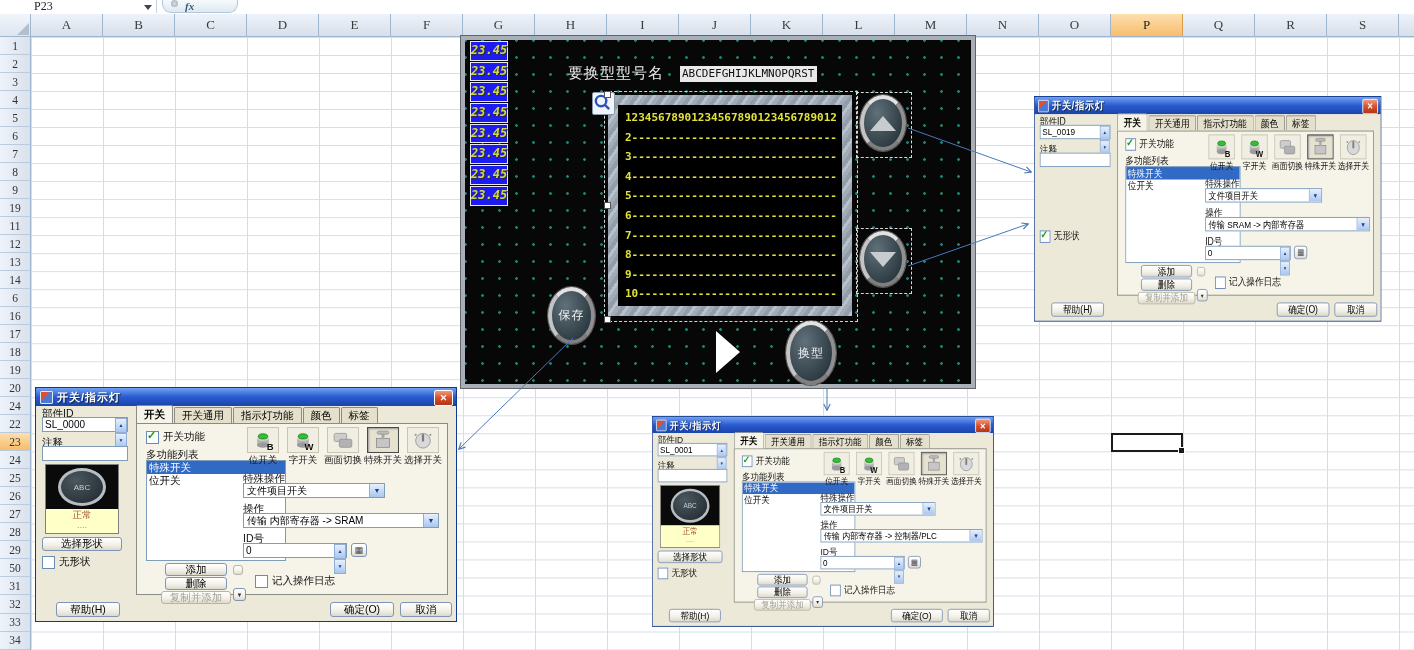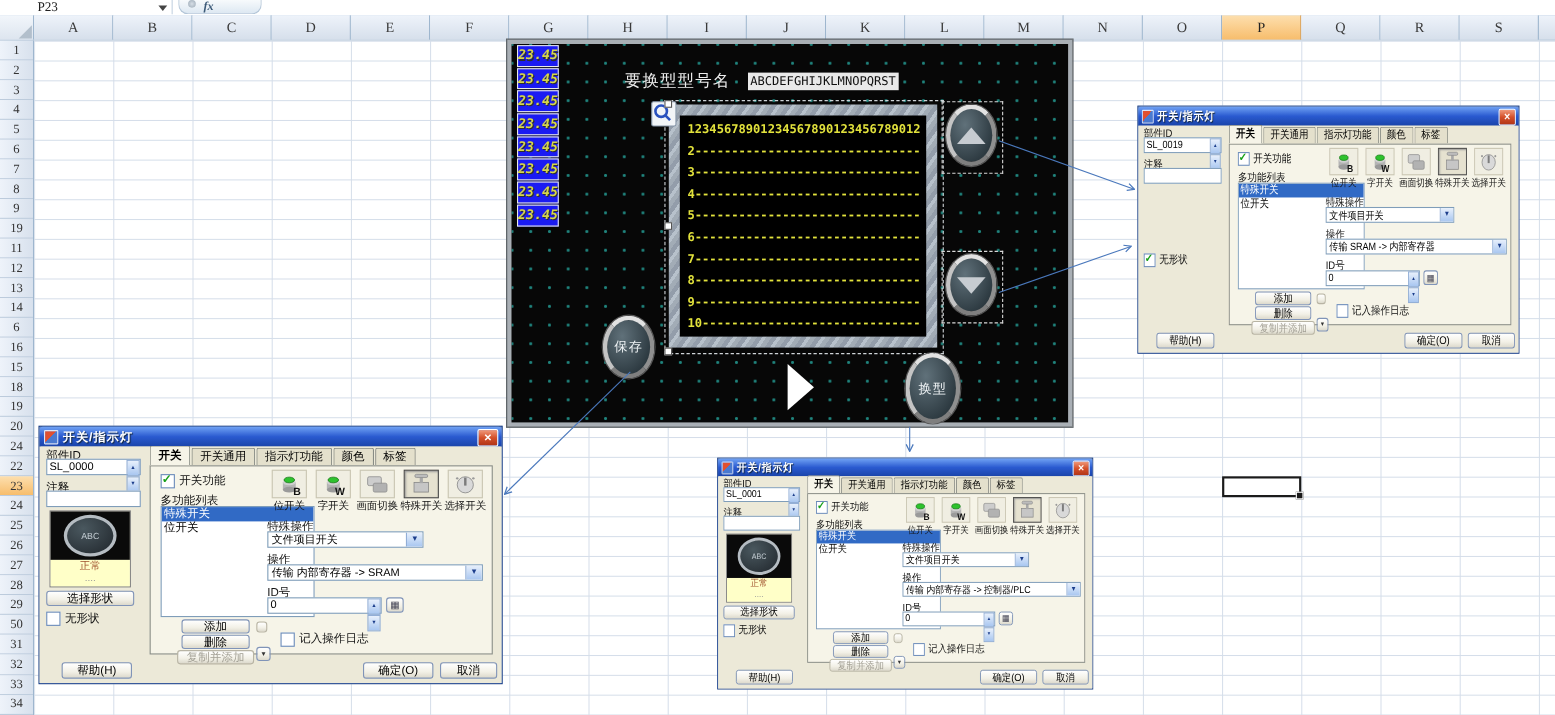--- a/index.html
+++ b/index.html
@@ -310,21 +310,21 @@
 
     <div class="rowh">
       <span>6</span>
     </div>
 
     <div class="rowh">
       <span>16</span>
     </div>
 
     <div class="rowh">
-      <span>15</span>
+      <span>17</span>
     </div>
 
     <div class="rowh">
       <span>18</span>
     </div>
 
     <div class="rowh">
       <span>19</span>
     </div>
 
@@ -458,21 +458,21 @@
   </div>
   <div class="selbox" style="left:391px;top:188px;width:54px;height:64px"></div>
   <div class="obtn" style="left:395px;top:191px;width:38px;height:48px">
     <span class="tri-down"></span>
   </div>
 
   <div class="obtn" style="left:83px;top:247px;width:39px;height:49px">
     <span>保存</span>
   </div>
   <div class="play"></div>
-  <div class="obtn" style="left:358px;top:281px;width:42px;height:56px">
+  <div class="obtn" style="left:321px;top:281px;width:42px;height:56px">
     <span>换型</span>
   </div>
 </div>
 
 <svg class="connectors" width="1414" height="650">
   <defs>
     <marker id="arr" viewBox="0 0 10 10" refX="8.5" refY="5" markerWidth="8" markerHeight="8" orient="auto-start-reverse">
       <path d="M1,1 L9,5 L1,9" fill="none" stroke="#4a78bc" stroke-width="1.4"></path>
     </marker>
   </defs>

